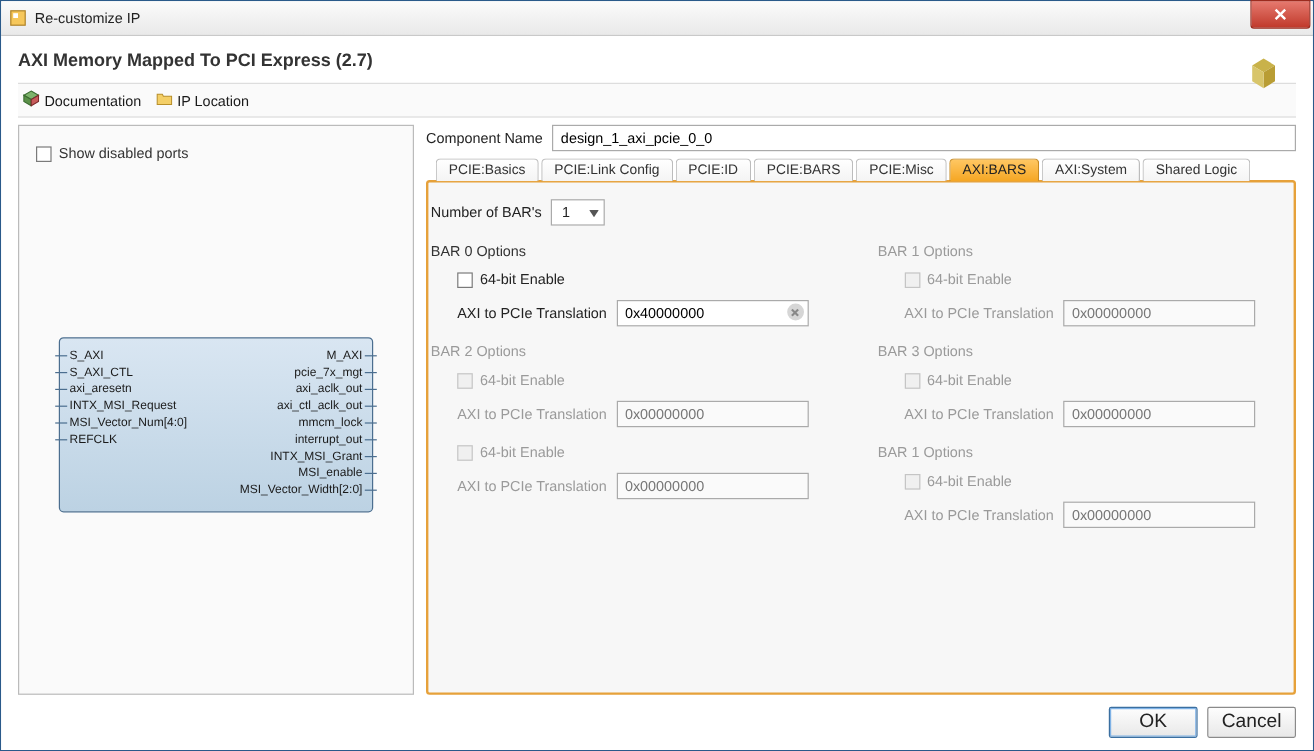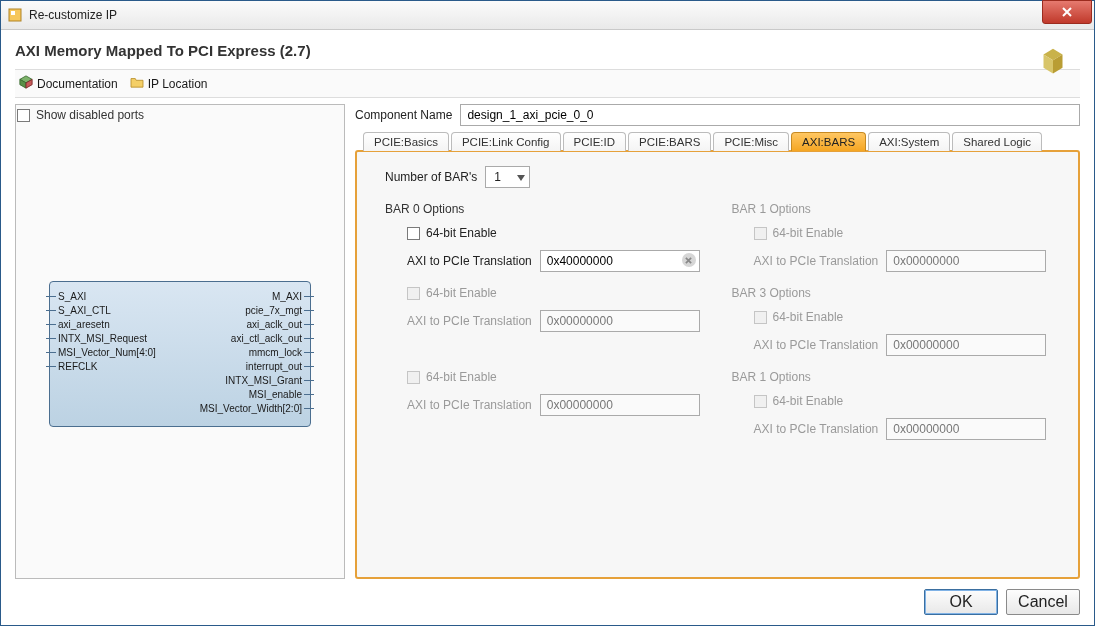--- a/index.html
+++ b/index.html
@@ -9,41 +9,41 @@
 .titlebar .title{flex:1;font-size:12px;color:#222}
 .closebtn{width:48px;height:22px;background:linear-gradient(#e67a6f,#c0392b);border:1px solid #9b2b1e;border-radius:0 0 3px 3px;display:flex;align-items:center;justify-content:center;margin-right:2px;margin-top:-6px;cursor:pointer}
 .closebtn svg{stroke:#fff;stroke-width:2}
 .body{flex:1;padding:12px 14px 10px 14px;display:flex;flex-direction:column;background:#fff}
 .main-title{font-size:15px;font-weight:bold;color:#333;margin-bottom:10px}
 .toolbar{display:flex;align-items:center;gap:4px;padding:3px 0;border-top:1px solid #ddd;border-bottom:1px solid #ddd;background:#fafafa;margin-bottom:6px}
 .toolbar a{color:#1a1a1a;text-decoration:none;padding:2px 4px;display:flex;align-items:center;gap:4px;cursor:pointer}
 .cube{width:14px;height:14px}
 .folder{width:14px;height:12px}
 .main-area{flex:1;display:flex;gap:10px;min-height:0}
-.preview-pane{width:330px;border:1px solid #bbb;background:#fafafa;padding:1px;display:flex;flex-direction:column;box-sizing:border-box}
+.preview-pane{width:330px;border:1px solid #bbb;background:#fafafa;padding:14px;display:flex;flex-direction:column;box-sizing:border-box}
 .chk-row{display:flex;align-items:center;gap:6px;font-size:12px;color:#333;padding:2px 0 8px 0}
 .chk{width:13px;height:13px;border:1px solid #7a7a7a;background:#fff;box-sizing:border-box}
 .preview-canvas{flex:1;display:flex;align-items:center;justify-content:center}
 .ip-block{width:260px;background:linear-gradient(#d9e6f2,#bcd2e3);border:1px solid #4b6e8f;border-radius:4px;position:relative;padding:8px 0 10px 0;font-size:10px;font-family:Liberation Sans, sans-serif}
 .port-row{display:flex;align-items:center;height:14px}
 .port-row .lab{white-space:nowrap;color:#1a1a1a}
 .port-left{justify-content:flex-start}
 .port-left .pin{width:10px;border-top:1px solid #4b6e8f;margin-right:2px;margin-left:-10px}
 .port-right{justify-content:space-between}
 .port-right .pin{width:10px;border-top:1px solid #4b6e8f;margin-left:2px;margin-right:-10px}
 .ports{display:flex;justify-content:space-between;padding:0 6px}
 .col{display:flex;flex-direction:column;gap:0}
 .right-pane{flex:1;display:flex;flex-direction:column;min-width:0}
 .comp-row{display:flex;align-items:center;gap:8px;margin-bottom:6px}
 .comp-row input{flex:1;height:20px;border:1px solid #aaa;padding:0 6px;font-size:12px;background:#fff}
 .tabs{display:flex;align-items:flex-start;padding-left:8px;position:relative;z-index:1;margin-bottom:-1px}
 .tab{padding:3px 10px;border:1px solid #b0883b;border-bottom:none;background:linear-gradient(#fff,#f4f4f4);border-radius:4px 4px 0 0;margin-right:2px;font-size:11.5px;color:#333;cursor:pointer;position:relative}
 .tab{border-color:#bcbcbc}
 .tab.active{background:linear-gradient(#ffc763,#f5a623);border-color:#c78a22;font-weight:normal;color:#222;z-index:2}
-.tab-pane{flex:1;border:2px solid #e6a13a;background:#f7f7f7;border-radius:3px;padding:14px 28px;box-sizing:border-box}
+.tab-pane{flex:1;border:2px solid #e6a13a;background:#f7f7f7;border-radius:3px;padding:14px 2px;box-sizing:border-box}
 .nbar-row{display:flex;align-items:center;gap:8px;margin-bottom:14px}
 .select{display:inline-flex;align-items:center;border:1px solid #aaa;background:#fff;height:20px;padding:0 4px 0 8px;gap:16px;cursor:pointer}
 .select svg{width:8px;height:6px}
 .bars-grid{display:grid;grid-template-columns:1fr 1fr;column-gap:28px;row-gap:14px}
 .bar-sec{}
 .bar-sec .bar-title{font-size:12px;color:#333;margin-bottom:10px}
 .bar-sec.disabled .bar-title,.bar-sec.disabled .enable-row,.bar-sec.disabled .trans-row label{color:#9a9a9a}
 .enable-row{display:flex;align-items:center;gap:6px;margin:0 0 10px 22px}
 .enable-row .chk{border-color:#7a7a7a}
 .bar-sec.disabled .enable-row .chk{border-color:#c5c5c5;background:#f0f0f0}
@@ -231,20 +231,21 @@
                 <div class="enable-row">
                   <span class="chk"></span>
                   <span>64-bit Enable</span>
                 </div>
                 <div class="trans-row">
                   <label>AXI to PCIe Translation</label>
                   <span class="input-wrap"><input value="0x00000000" style=""></span>
                 </div>
               </div>
               <div class="bar-sec disabled">
+                <div class="bar-title">BAR 2 Options</div>
                 <div class="enable-row">
                   <span class="chk"></span>
                   <span>64-bit Enable</span>
                 </div>
                 <div class="trans-row">
                   <label>AXI to PCIe Translation</label>
                   <span class="input-wrap"><input value="0x00000000" style=""></span>
                 </div>
               </div>
               <div class="bar-sec disabled">

